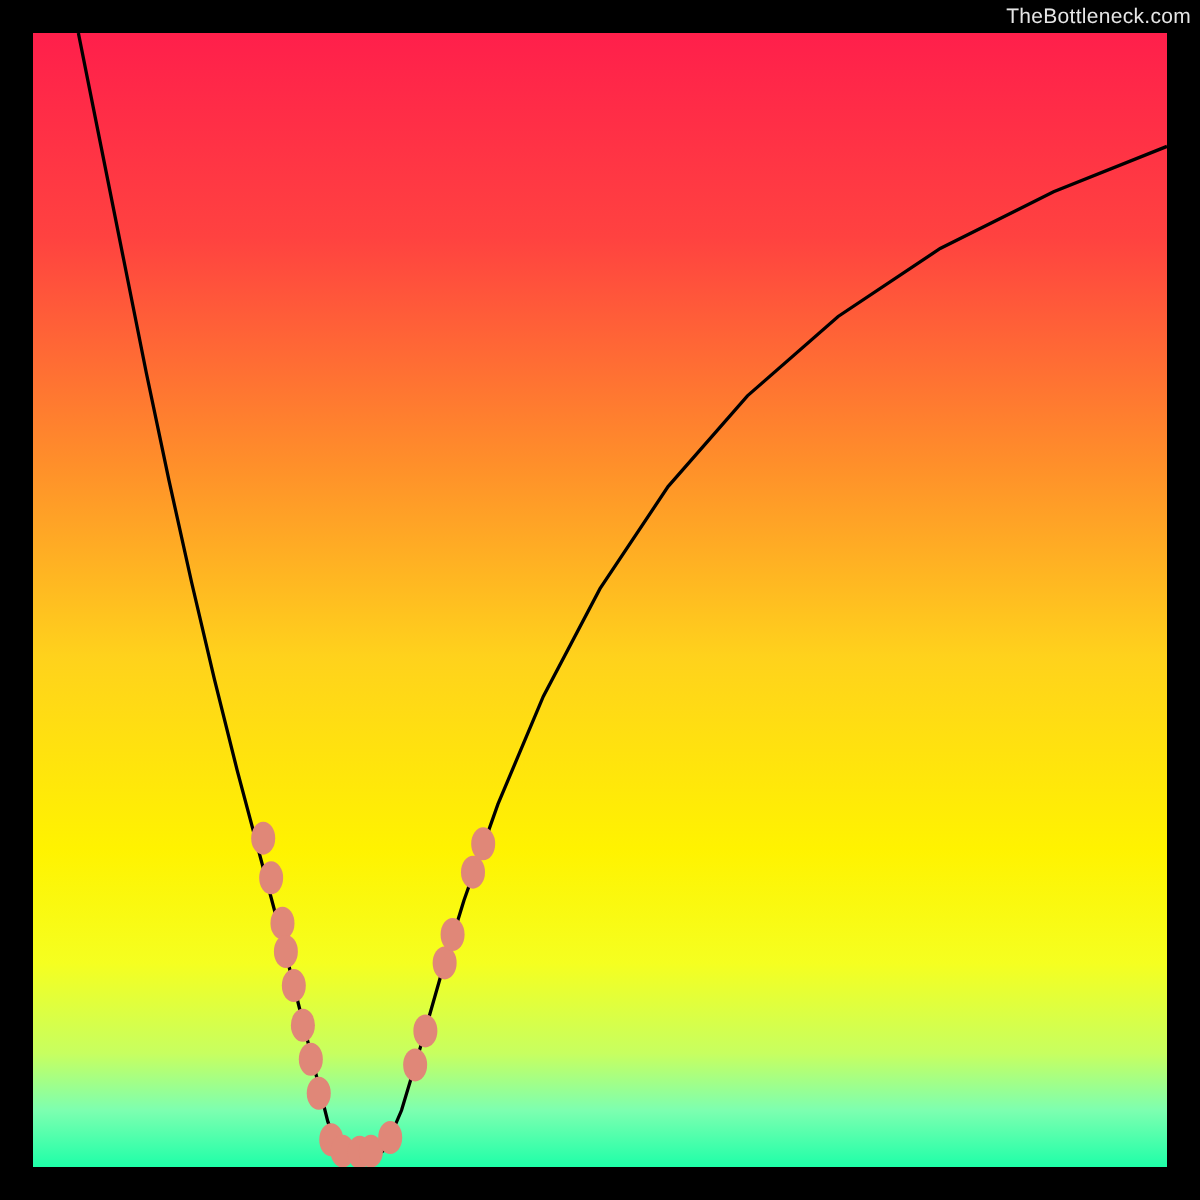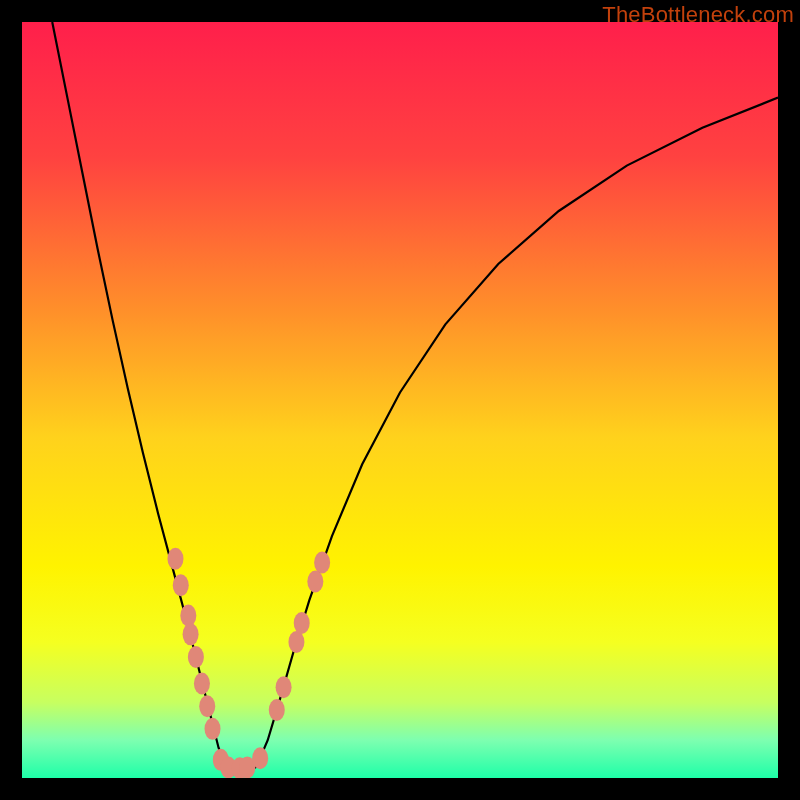--- a/index.html
+++ b/index.html
@@ -23,22 +23,22 @@
     position: absolute;
     left: 0;
     top: 0;
     width: 756px;
     height: 756px;
   }
   .watermark {
     position: absolute;
     top: 2px;
     right: 6px;
-    color: #c2410c;
-    font-size: 22px;
+    color: #e5e5e5;
+    font-size: 14px;
     font-weight: 500;
     letter-spacing: 0.2px;
   }
   svg { display: block; }
 </style>
 </head>
 <body>
 
 <div class="watermark">TheBottleneck.com</div>
 

